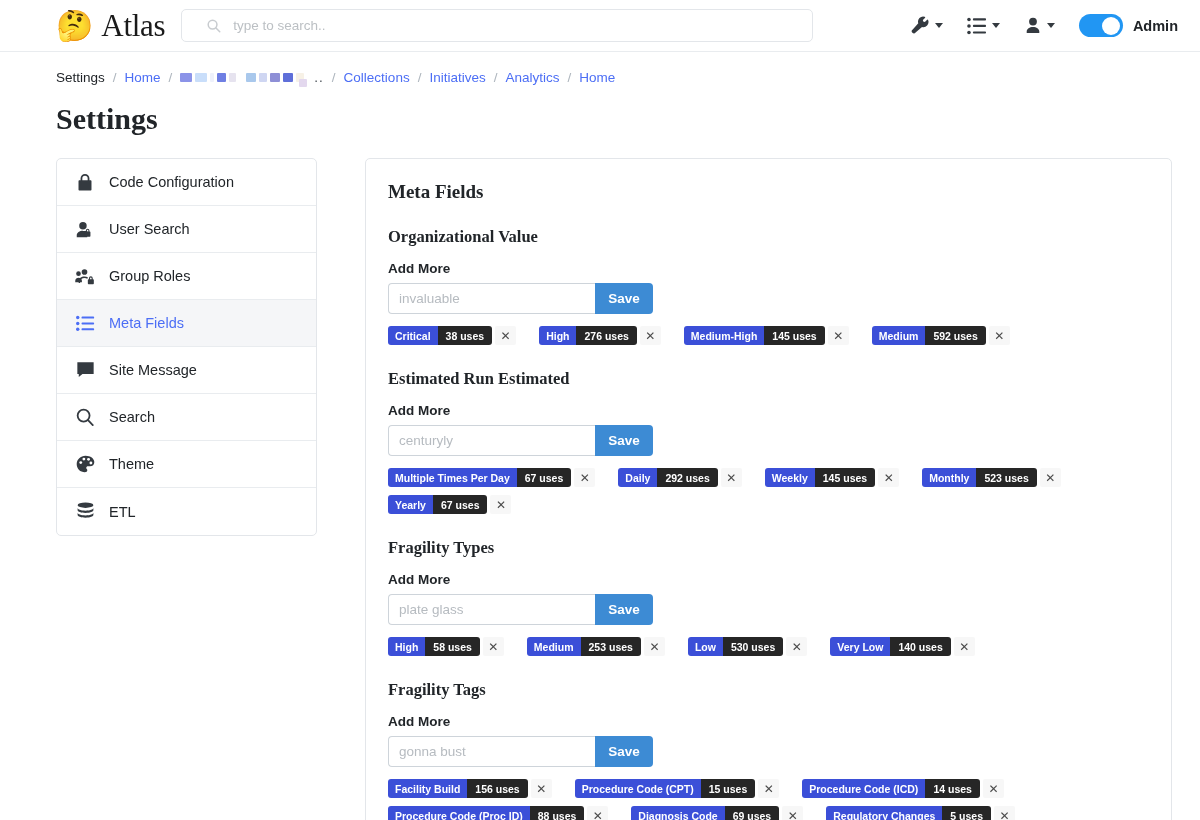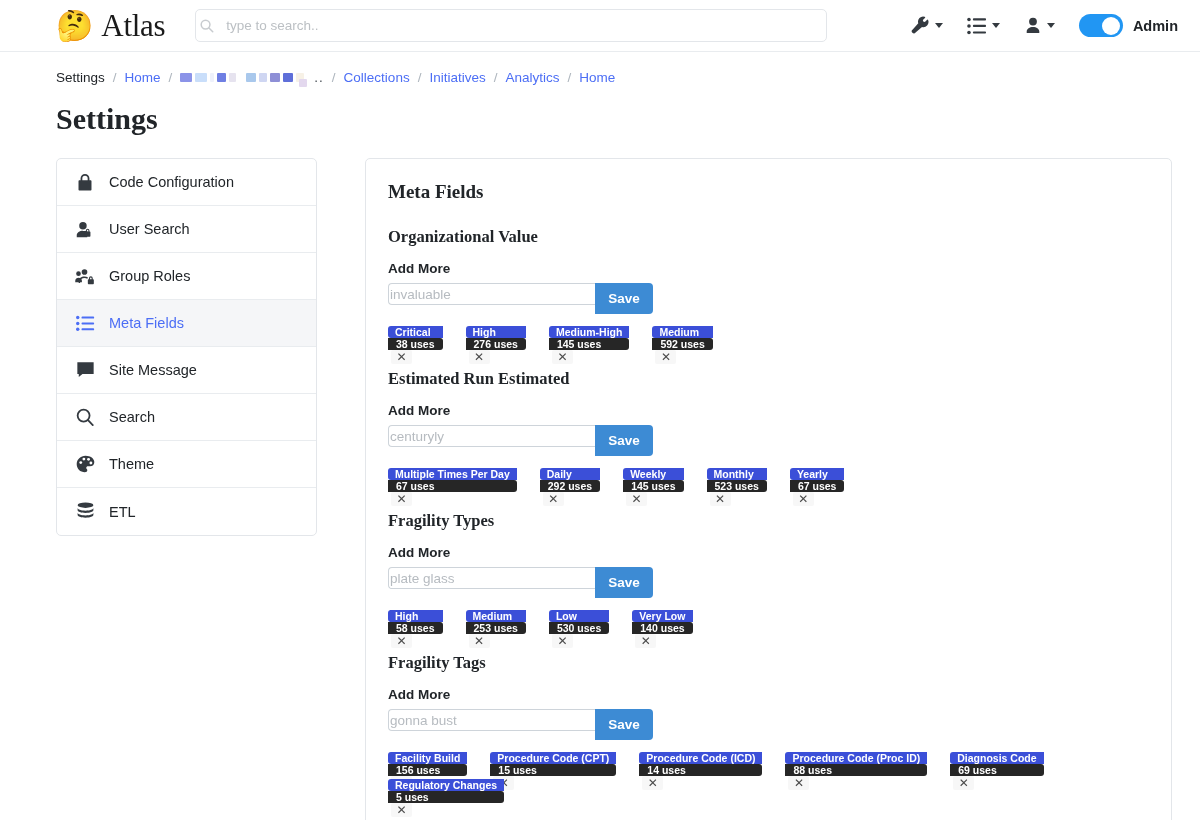--- a/index.html
+++ b/index.html
@@ -24,28 +24,28 @@
   .brand { display: flex; align-items: center; gap: 8px; }
   .brand-emoji { font-size: 30px; line-height: 1; }
   .brand-text {
     font-family: "Liberation Serif", serif;
     font-size: 31px;
     font-weight: 400;
     letter-spacing: -0.3px;
     color: #1a1a1a;
   }
   .search-wrap {
-    margin-left: 30px;
+    margin-left: 16px;
     width: 632px;
     height: 33px;
     border: 1px solid #e3e6ea;
     border-radius: 5px;
     display: flex;
     align-items: center;
-    padding: 0 3px;
+    padding: 0 24px;
     background: #fff;
   }
   .search-icon { width: 15px; height: 15px; flex: 0 0 auto; opacity: .45; margin-right: 10px; }
   .search-input {
     border: 0; outline: 0; flex: 1 1 auto;
     font-family: "Liberation Sans", sans-serif;
     font-size: 13.5px; color: #495057; background: transparent;
   }
   .search-input::placeholder { color: #bcc0c4; }
 
@@ -132,40 +132,40 @@
   .section { margin-top: 24px; }
   .section-title {
     font-family: "Liberation Serif", serif;
     font-size: 16.5px; font-weight: 700; color: #212529;
     margin: 12px 0 14px 0;
   }
   .add-more { font-size: 13.5px; font-weight: 700; color: #212529; margin-bottom: 7px; }
 
   .input-row { display: flex; width: 265px; height: 31px; margin-bottom: 12px; }
   .add-input {
-    flex: 1 1 auto; height: 22px;
+    flex: 1 1 auto; height: 31px;
     border: 1px solid #ced4da; border-right: 0;
     border-radius: 4px 0 0 4px;
-    padding: 0 1px; font-size: 13.5px;
+    padding: 0 10px; font-size: 13.5px;
     font-family: "Liberation Sans", sans-serif;
     color: #495057; outline: none; background: #fff;
   }
   .add-input::placeholder { color: #b6bbc0; }
   .save-btn {
     width: 58px; height: 31px;
     background: #3d8bd4; color: #fff;
     border: 0; border-radius: 0 4px 4px 0;
     font-size: 13.5px; font-weight: 700;
     font-family: "Liberation Sans", sans-serif;
     cursor: pointer;
   }
 
   
   .badge-row { display: flex; flex-wrap: wrap; gap: 0 23px; row-gap: 8px; }
-  .badge-group { display: flex; align-items: stretch; height: 19px; flex-direction: column; }
+  .badge-group { display: flex; align-items: stretch; height: 19px; }
   .badge-label {
     background: #3b4fd8; color: #fff;
     font-size: 10.5px; font-weight: 700;
     padding: 0 7px; border-radius: 3px 0 0 3px;
     display: flex; align-items: center; white-space: nowrap;
   }
   .badge-count {
     background: #262626; color: #fff;
     font-size: 10.5px; font-weight: 700;
     padding: 0 8px; border-radius: 0 3px 3px 0;

